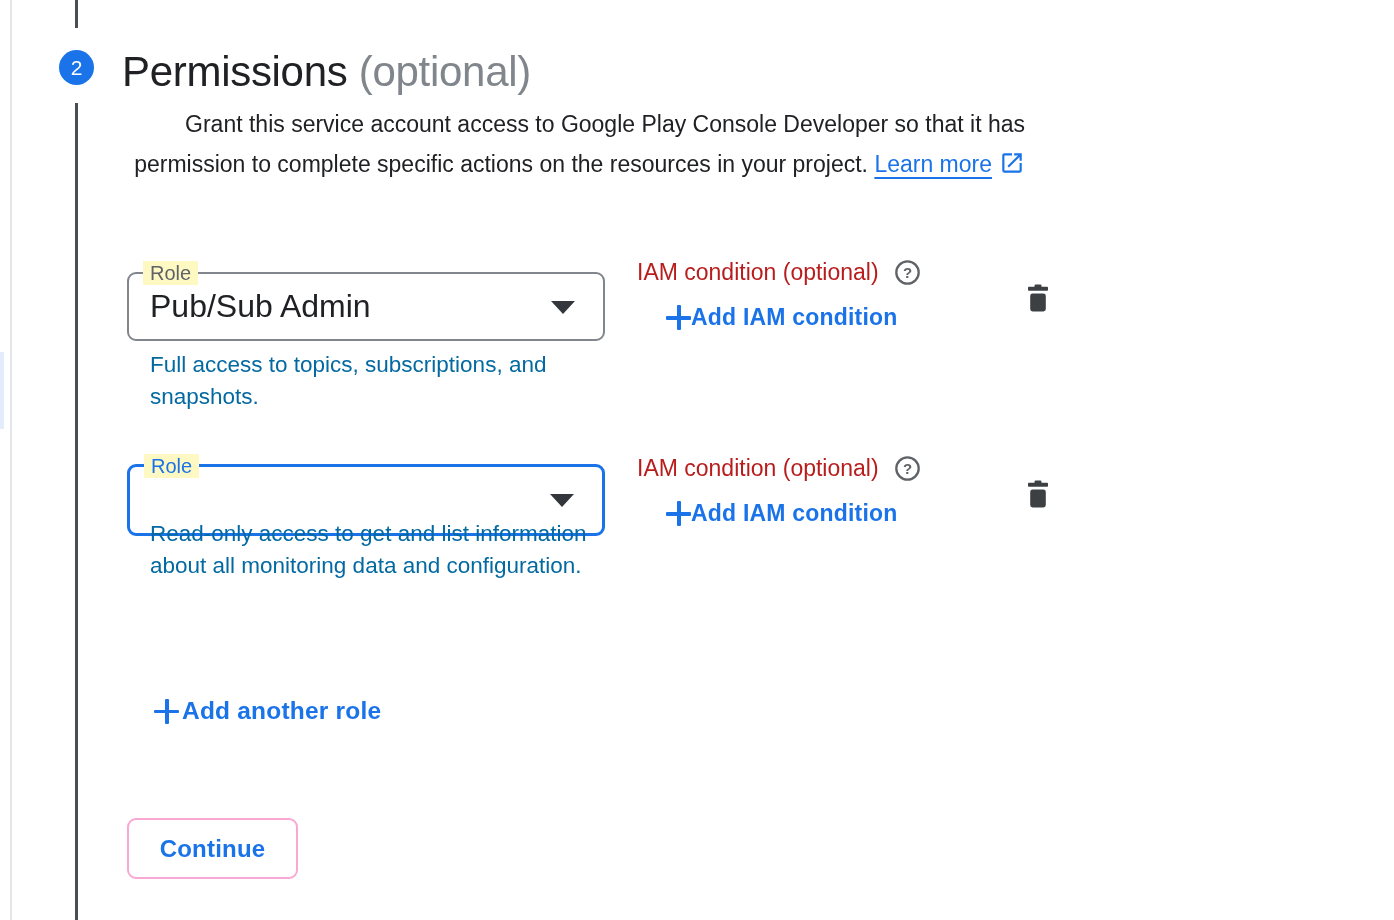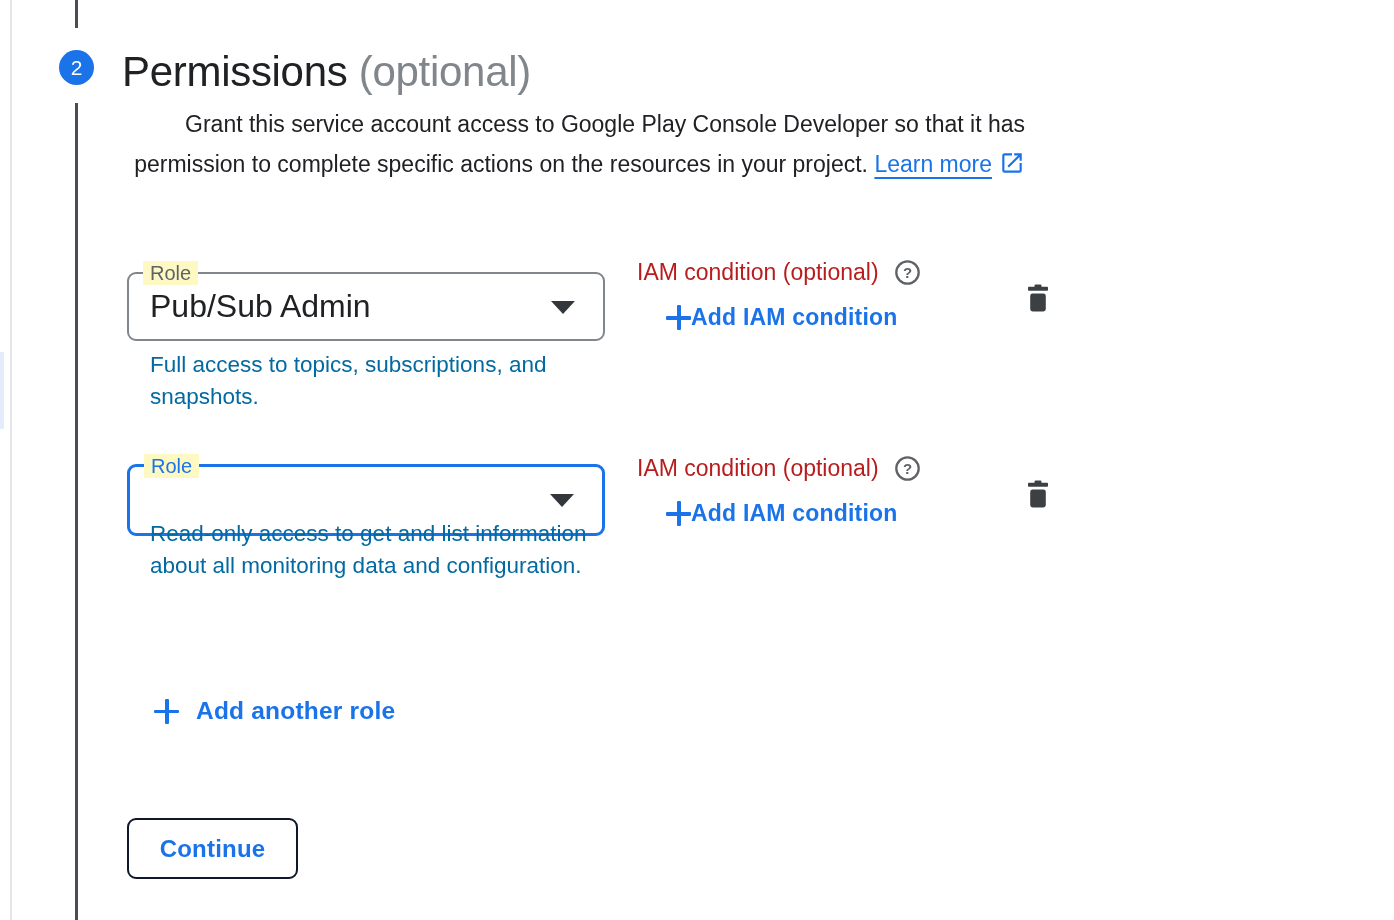--- a/index.html
+++ b/index.html
@@ -57,26 +57,26 @@
   .plus-icon { position: relative; width: 25px; height: 25px; flex: 0 0 25px; }
   .plus-icon::before, .plus-icon::after { content: ""; position: absolute; background: #1a73e8; border-radius: 1px; }
   .plus-icon::before { left: 0; top: 11px; width: 25px; height: 3.5px; }
   .plus-icon::after { left: 11px; top: 0; width: 3.5px; height: 25px; }
 
   .delete-button { position: absolute; left: 1024px; width: 28px; height: 30px; cursor: pointer; background: none; border: none; padding: 0; }
   .delete-button.row1 { top: 283px; }
   .delete-button.row2 { top: 479px; }
 
   
-  .add-role { position: absolute; left: 154px; top: 697px; display: flex; align-items: center; gap: 17px; cursor: pointer; }
+  .add-role { position: absolute; left: 154px; top: 697px; display: flex; align-items: center; gap: 3px; cursor: pointer; }
   .add-role .blue-link-text { font-size: 24.5px; }
 
   
   .continue-button { position: absolute; left: 127px; top: 818px; width: 171px; height: 61px;
-    background: #fff; border: 2px solid #0f172a; border-radius: 9px; cursor: pointer;
+    background: #fff; border: 2px solid #f9a8d4; border-radius: 9px; cursor: pointer;
     font-family: "Liberation Sans", sans-serif; font-size: 24px; font-weight: bold; color: #1a73e8;
     letter-spacing: 0.2px; display: flex; align-items: center; justify-content: center; }
 </style>
 </head>
 <body>
 
 <div class="page-edge-line"></div>
 <div class="nav-highlight-strip"></div>
 
 <div class="stepper-line top"></div>

